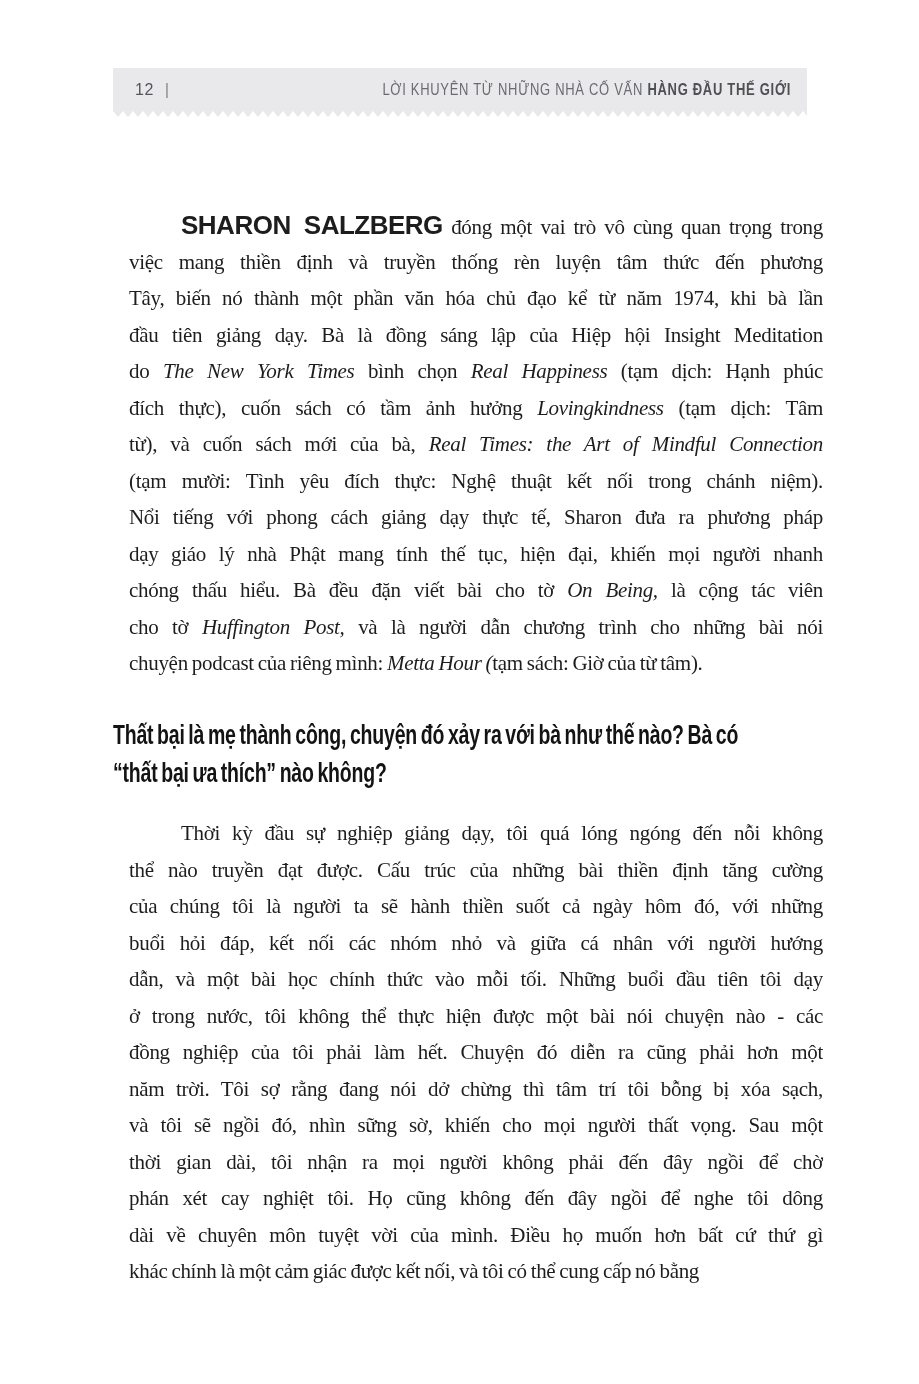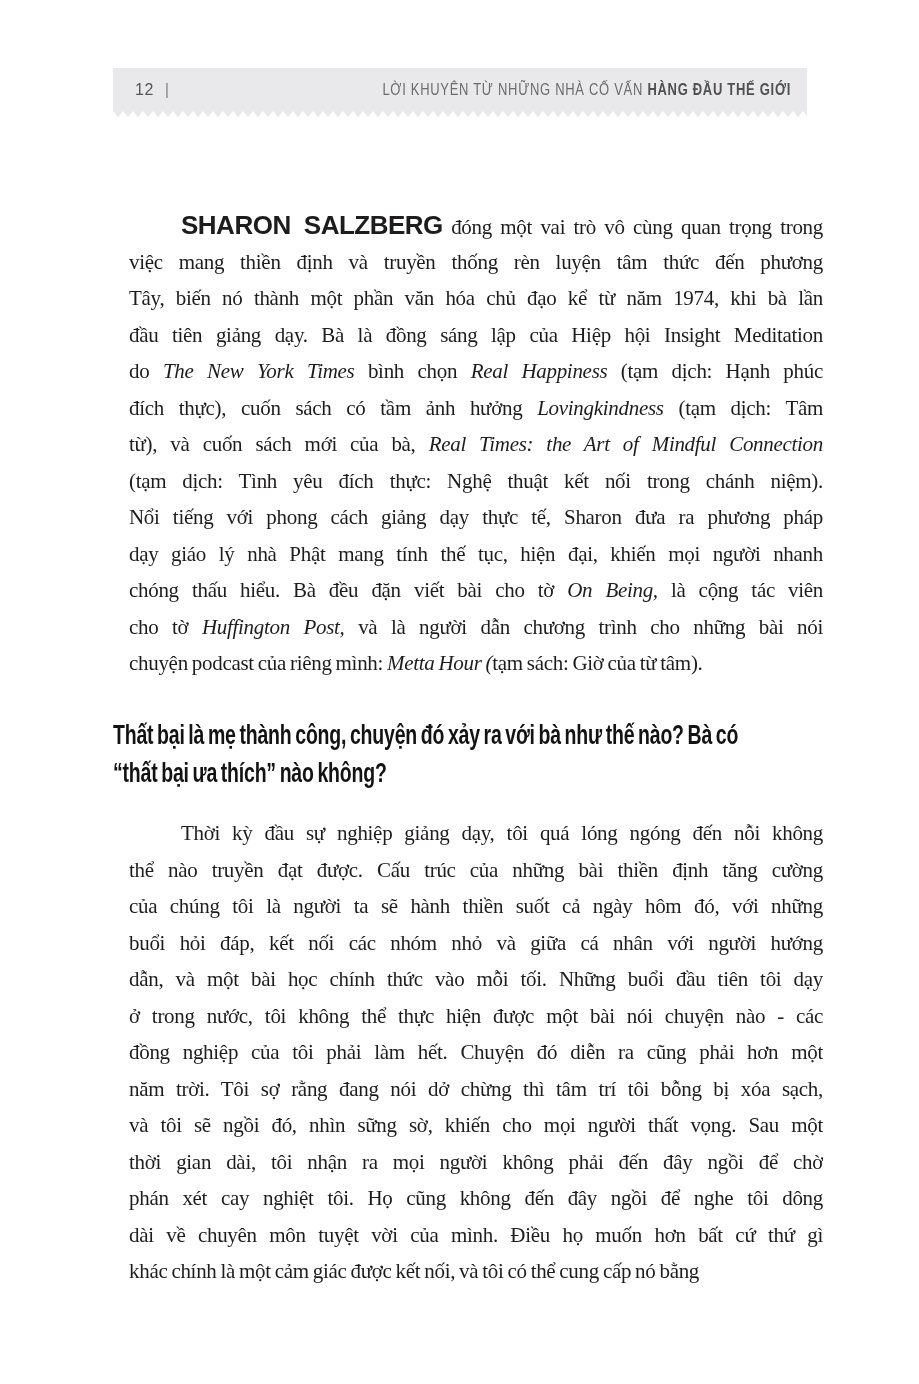--- a/index.html
+++ b/index.html
@@ -125,21 +125,21 @@
 
   <main>
     <div class="body-col" id="intro">
         <div class="line indent"><span class="name">SHARON SALZBERG</span><span> đóng một vai trò vô cùng quan trọng trong</span></div>
         <div class="line"><span>việc mang thiền định và truyền thống rèn luyện tâm thức đến phương</span></div>
         <div class="line"><span>Tây, biến nó thành một phần văn hóa chủ đạo kể từ năm 1974, khi bà lần</span></div>
         <div class="line"><span>đầu tiên giảng dạy. Bà là đồng sáng lập của Hiệp hội Insight Meditation</span></div>
         <div class="line"><span>do </span><span class="it">The New York Times</span><span> bình chọn </span><span class="it">Real Happiness</span><span> (tạm dịch: Hạnh phúc</span></div>
         <div class="line"><span>đích thực), cuốn sách có tầm ảnh hưởng </span><span class="it">Lovingkindness</span><span> (tạm dịch: Tâm</span></div>
         <div class="line"><span>từ), và cuốn sách mới của bà, </span><span class="it">Real Times: the Art of Mindful Connection</span></div>
-        <div class="line"><span>(tạm dịch: Tình yêu đích thực: Nghệ thuật kết nối trong chánh niệm).</span></div>
+        <div class="line"><span>(tạm mười: Tình yêu đích thực: Nghệ thuật kết nối trong chánh niệm).</span></div>
         <div class="line"><span>Nổi tiếng với phong cách giảng dạy thực tế, Sharon đưa ra phương pháp</span></div>
         <div class="line"><span>dạy giáo lý nhà Phật mang tính thế tục, hiện đại, khiến mọi người nhanh</span></div>
         <div class="line"><span>chóng thấu hiểu. Bà đều đặn viết bài cho tờ </span><span class="it">On Being,</span><span> là cộng tác viên</span></div>
         <div class="line"><span>cho tờ </span><span class="it">Huffington Post,</span><span> và là người dẫn chương trình cho những bài nói</span></div>
         <div class="line last"><span>chuyện podcast của riêng mình: </span><span class="it">Metta Hour (</span><span>tạm sách: Giờ của từ tâm).</span></div>
       </div>
 
     <h2 class="question" id="question">
         <div class="heading-line">Thất bại là mẹ thành công, chuyện đó xảy ra với bà như thế nào? Bà có</div>
         <div class="heading-line">“thất bại ưa thích” nào không?</div>

